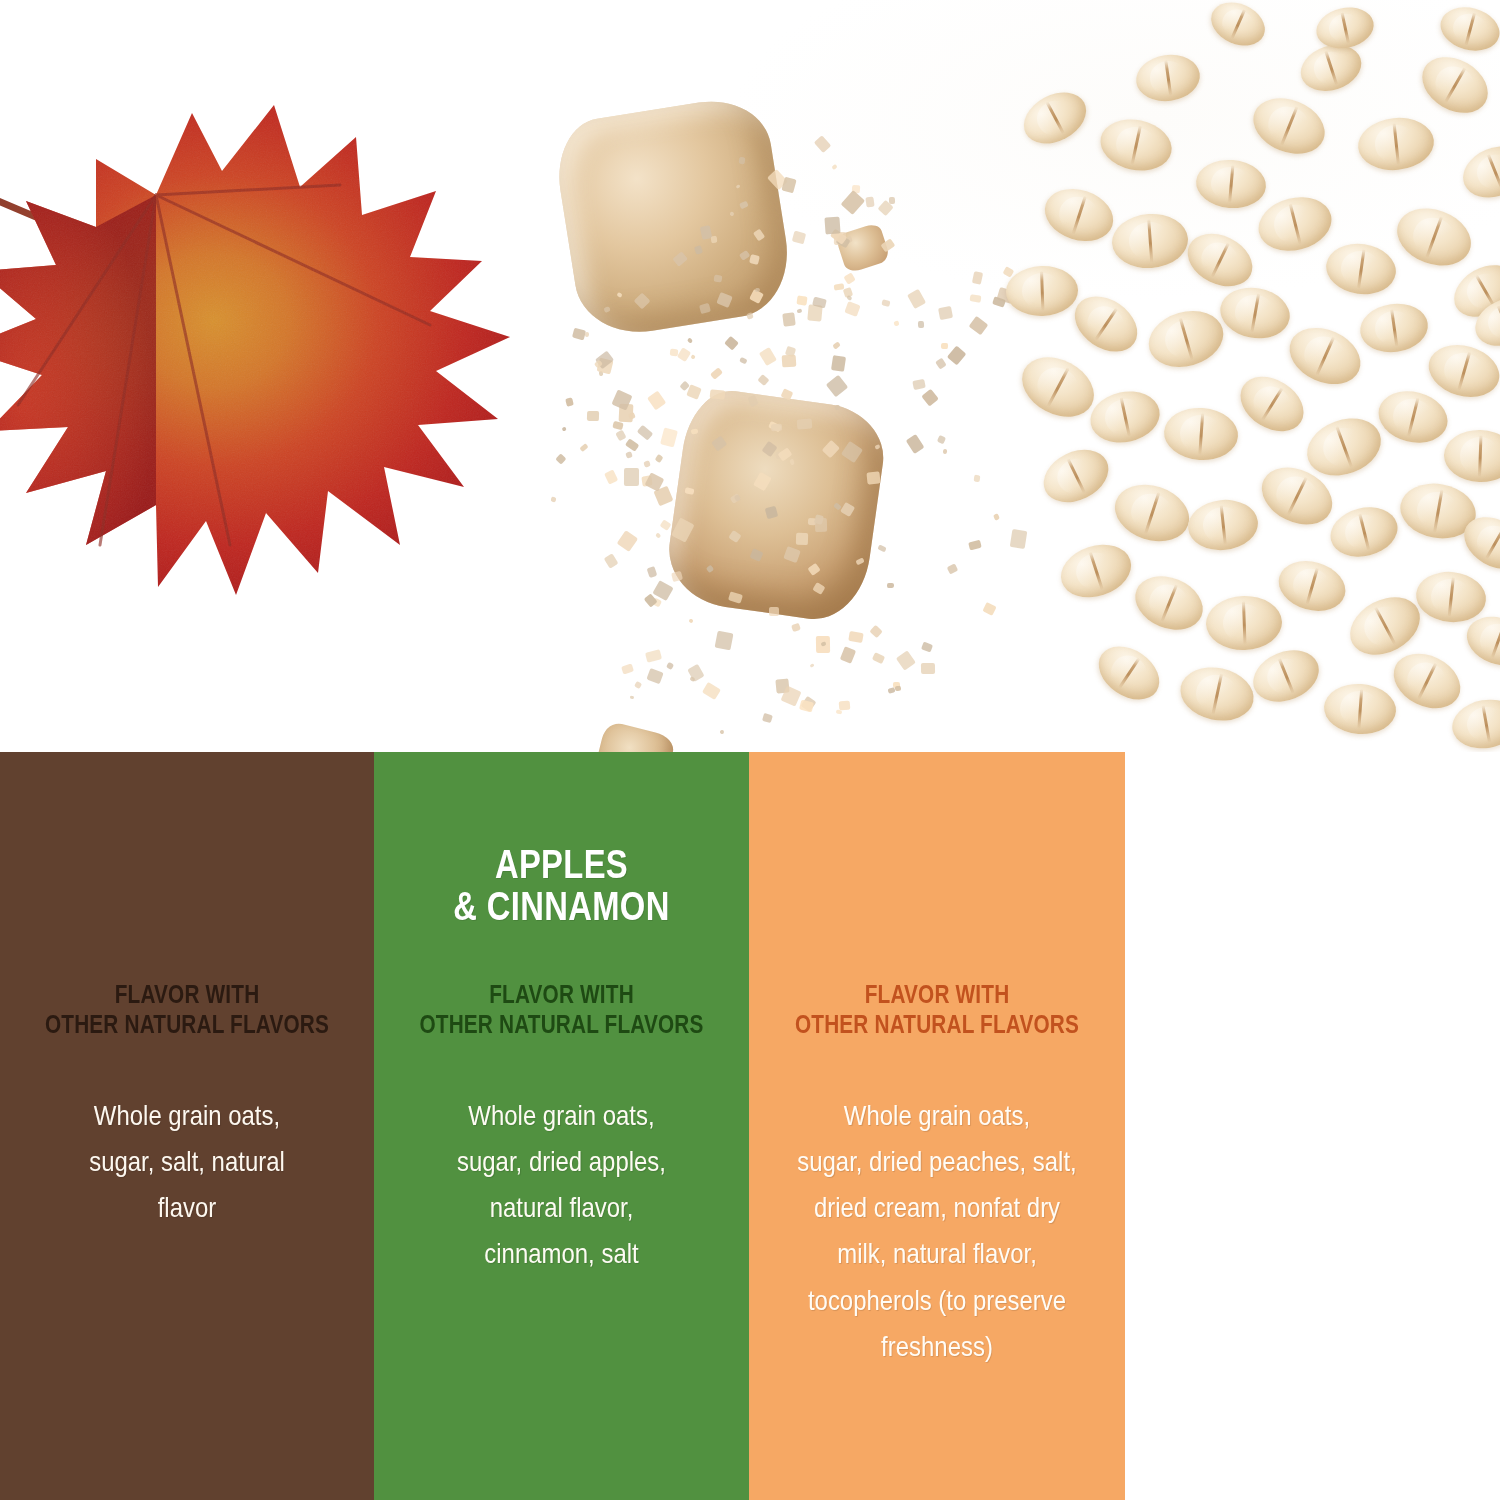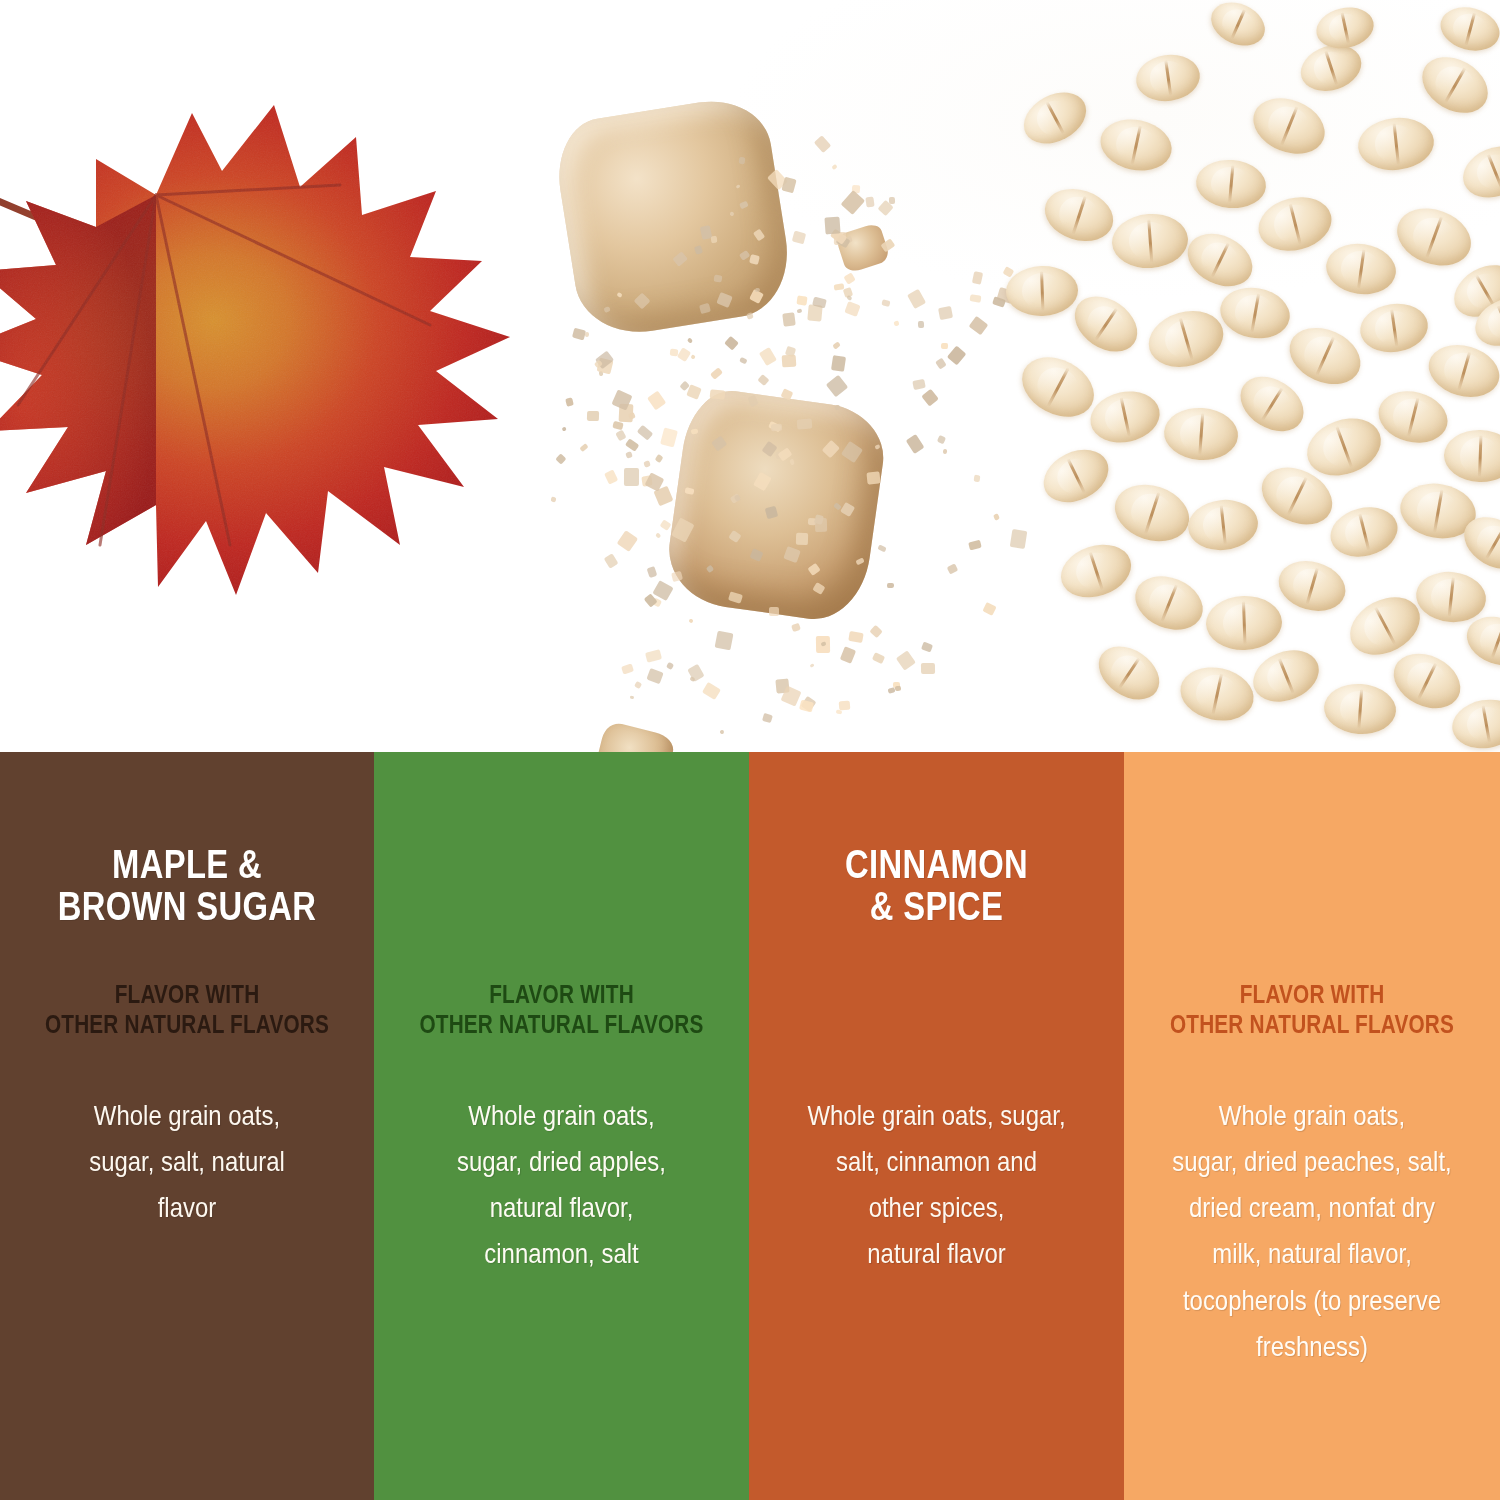--- a/index.html
+++ b/index.html
@@ -427,63 +427,48 @@
         <div class="oat" style="left: 1096px; top: 650px; width: 66px; height: 46px; transform: rotate(34deg);"></div>
         <div class="oat" style="left: 1440px; top: 8px; width: 60px; height: 42px; transform: rotate(15deg);"></div>
         <div class="oat" style="left: 1316px; top: 8px; width: 58px; height: 40px; transform: rotate(-12deg);"></div>
         <div class="oat" style="left: 1210px; top: 4px; width: 56px; height: 40px; transform: rotate(24deg);"></div>
       </div>
   </div>
 
   <div id="panels">
 
     <div class="panel" style="background: rgb(97, 65, 47); width: 374px;">
-      <div class="title-slot">
-          <div class="p-title" style="color: rgb(255, 255, 255);">MAPLE &amp;
-BROWN SUGAR</div>
-        </div>
       <div class="sub-slot">
           <div class="p-sub" style="color: rgb(43, 26, 17);">FLAVOR WITH
 OTHER NATURAL FLAVORS</div>
         </div>
       <div class="ing-slot">
           <div class="p-ing" style="color: rgb(253, 248, 240);">Whole grain oats,
 sugar, salt, natural
 flavor</div>
         </div>
     </div>
 
     <div class="panel" style="background: rgb(81, 145, 64); width: 375px;">
+      <div class="title-slot">
+          <div class="p-title" style="color: rgb(255, 255, 255);">APPLES
+&amp; CINNAMON</div>
+        </div>
       <div class="sub-slot">
           <div class="p-sub" style="color: rgb(30, 74, 19);">FLAVOR WITH
 OTHER NATURAL FLAVORS</div>
         </div>
       <div class="ing-slot">
           <div class="p-ing" style="color: rgb(253, 251, 243);">Whole grain oats,
 sugar, dried apples,
 natural flavor,
 cinnamon, salt</div>
         </div>
     </div>
 
-    <div class="panel" style="background: rgb(195, 90, 44); width: 375px;">
-      <div class="title-slot">
-          <div class="p-title" style="color: rgb(255, 255, 255);">CINNAMON
-&amp; SPICE</div>
-        </div>
-      <div class="sub-slot">
-          <div class="p-sub" style="color: rgb(138, 55, 21);"></div>
-        </div>
-      <div class="ing-slot">
-          <div class="p-ing" style="color: rgb(253, 248, 240);">Whole grain oats, sugar,
-salt, cinnamon and
-other spices,
-natural flavor</div>
-        </div>
-    </div>
 
     <div class="panel" style="background: rgb(246, 168, 100); width: 376px;">
       <div class="sub-slot">
           <div class="p-sub" style="color: rgb(194, 82, 30);">FLAVOR WITH
 OTHER NATURAL FLAVORS</div>
         </div>
       <div class="ing-slot">
           <div class="p-ing" style="color: rgb(255, 252, 246);">Whole grain oats,
 sugar, dried peaches, salt,
 dried cream, nonfat dry

